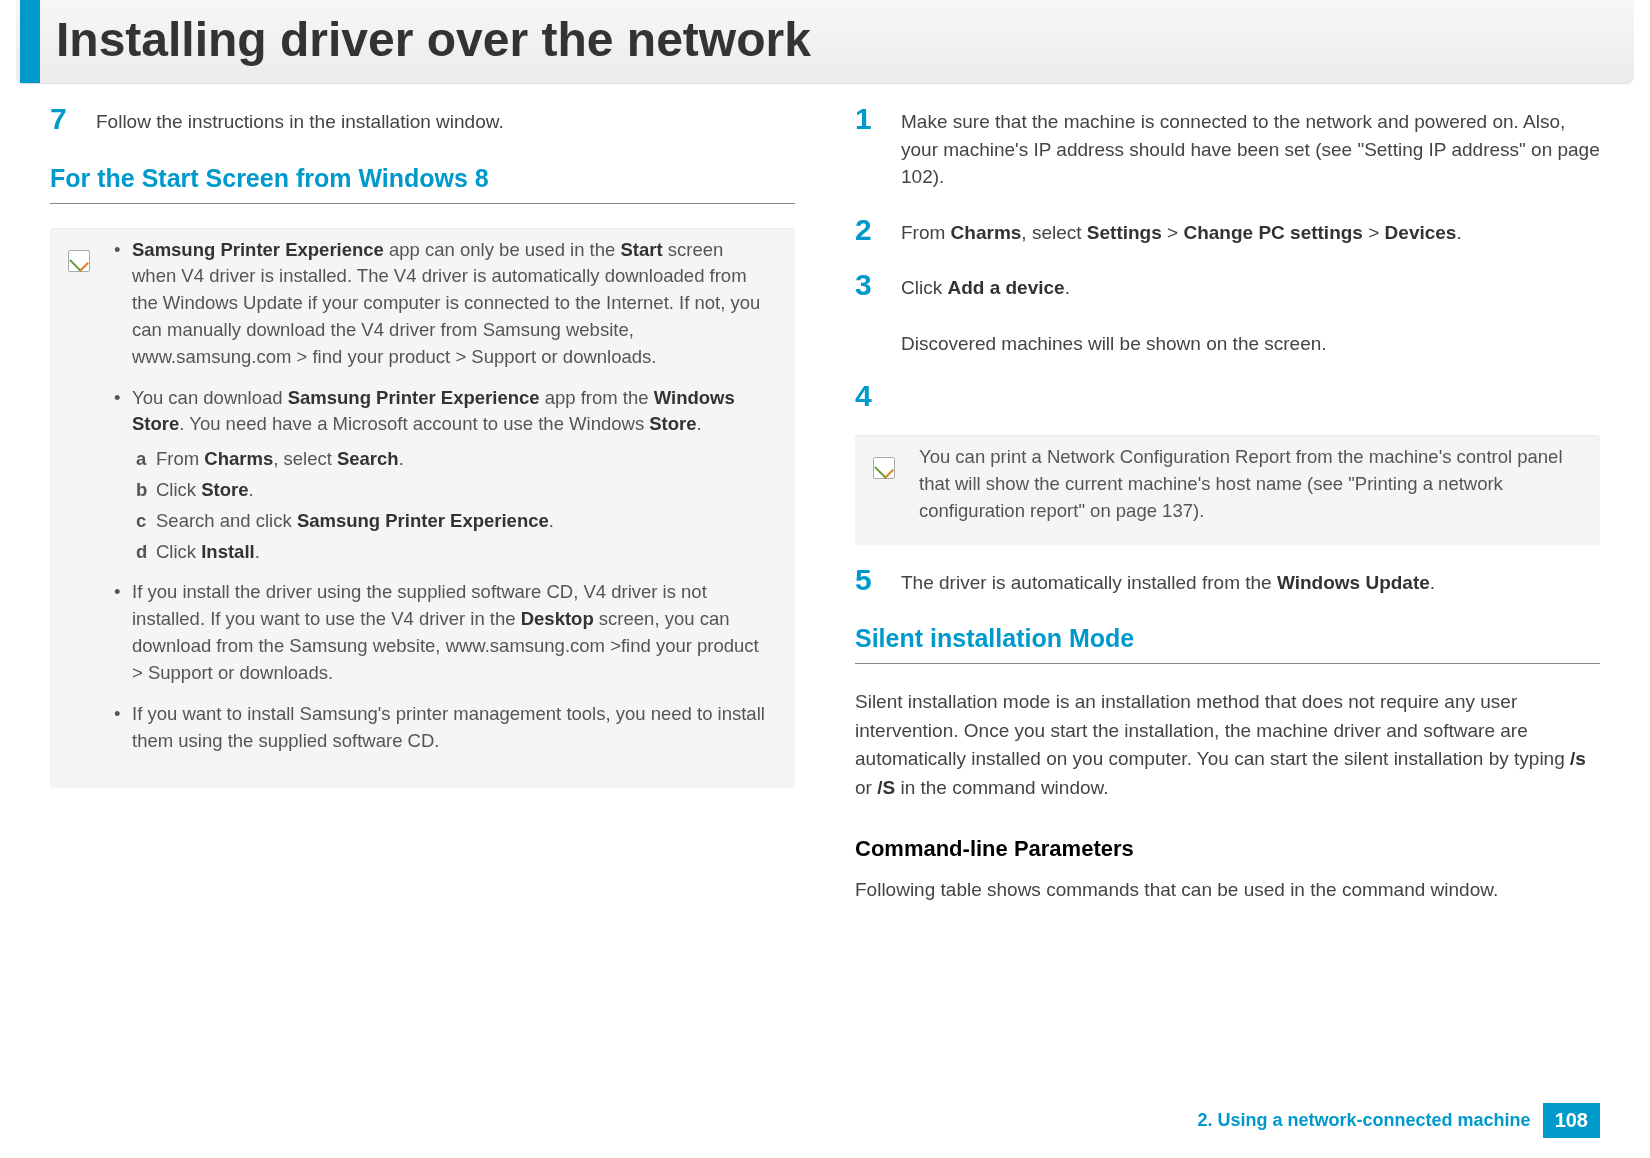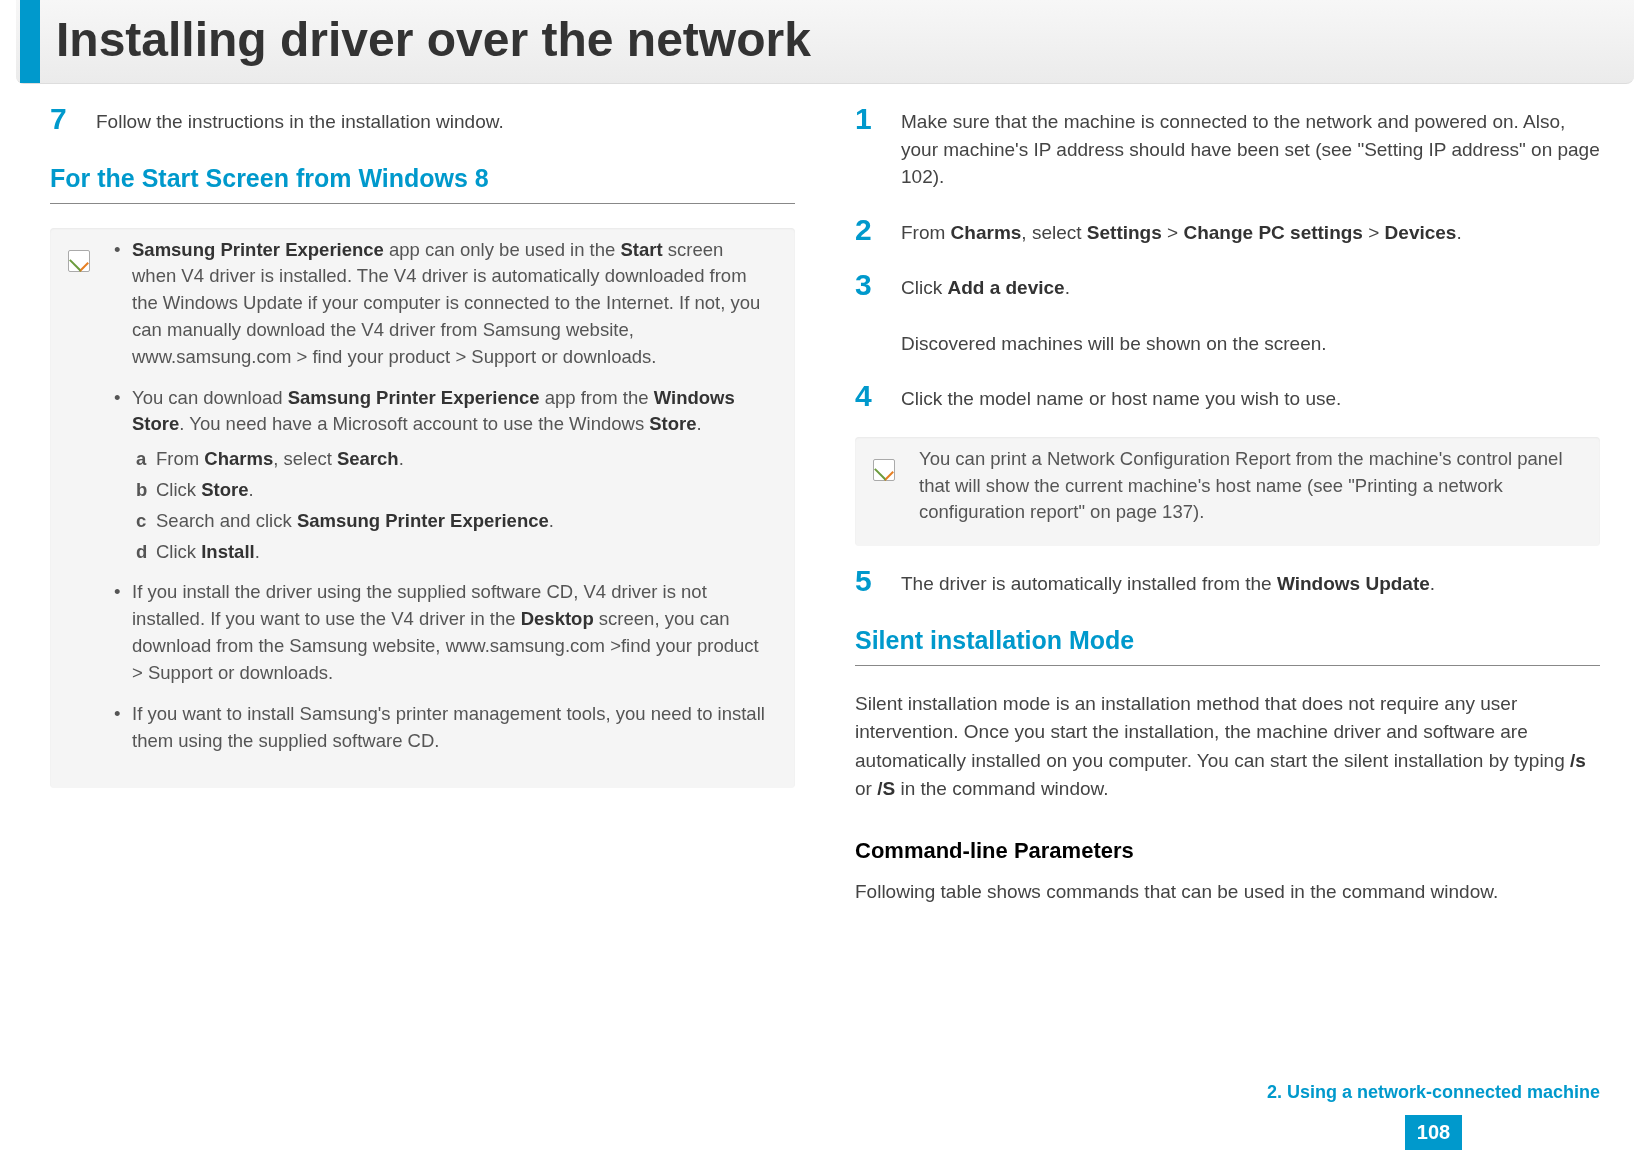--- a/index.html
+++ b/index.html
@@ -144,26 +144,25 @@
     }
     b, strong { font-weight: bold; color: #333; }
     .body-text {
       font-size: 19px;
       color: #444;
       line-height: 1.5;
       margin-bottom: 12px;
     }
     .footer {
       position: absolute;
-      bottom: 8px;
+      bottom: 20px;
       right: 50px;
       display: flex;
       align-items: center;
       gap: 12px;
-      flex-direction: column;
     }
     .footer-text {
       font-size: 18px;
       font-weight: bold;
       color: #0099cc;
     }
     .page-num {
       background: #0099cc;
       color: #fff;
       font-weight: bold;
@@ -238,21 +237,20 @@
     </div>
     <div class="step">
       <div class="step-num">3</div>
       <div class="step-text">
         <span>Click </span><b>Add a device</b><span>.</span>
         <div style="margin-top:28px">Discovered machines will be shown on the screen.</div>
       </div>
     </div>
     <div class="step">
       <div class="step-num">4</div>
-      <div class="step-text">Click the model name or host name you wish to use.</div>
     </div>
 
     <div class="note-box">
       <div class="note-icon"></div>
       <div class="note-content">You can print a Network Configuration Report from the machine's control panel that will show the current machine's host name (see "Printing a network configuration report" on page 137).</div>
     </div>
 
     <div class="step">
       <div class="step-num">5</div>
       <div class="step-text">

